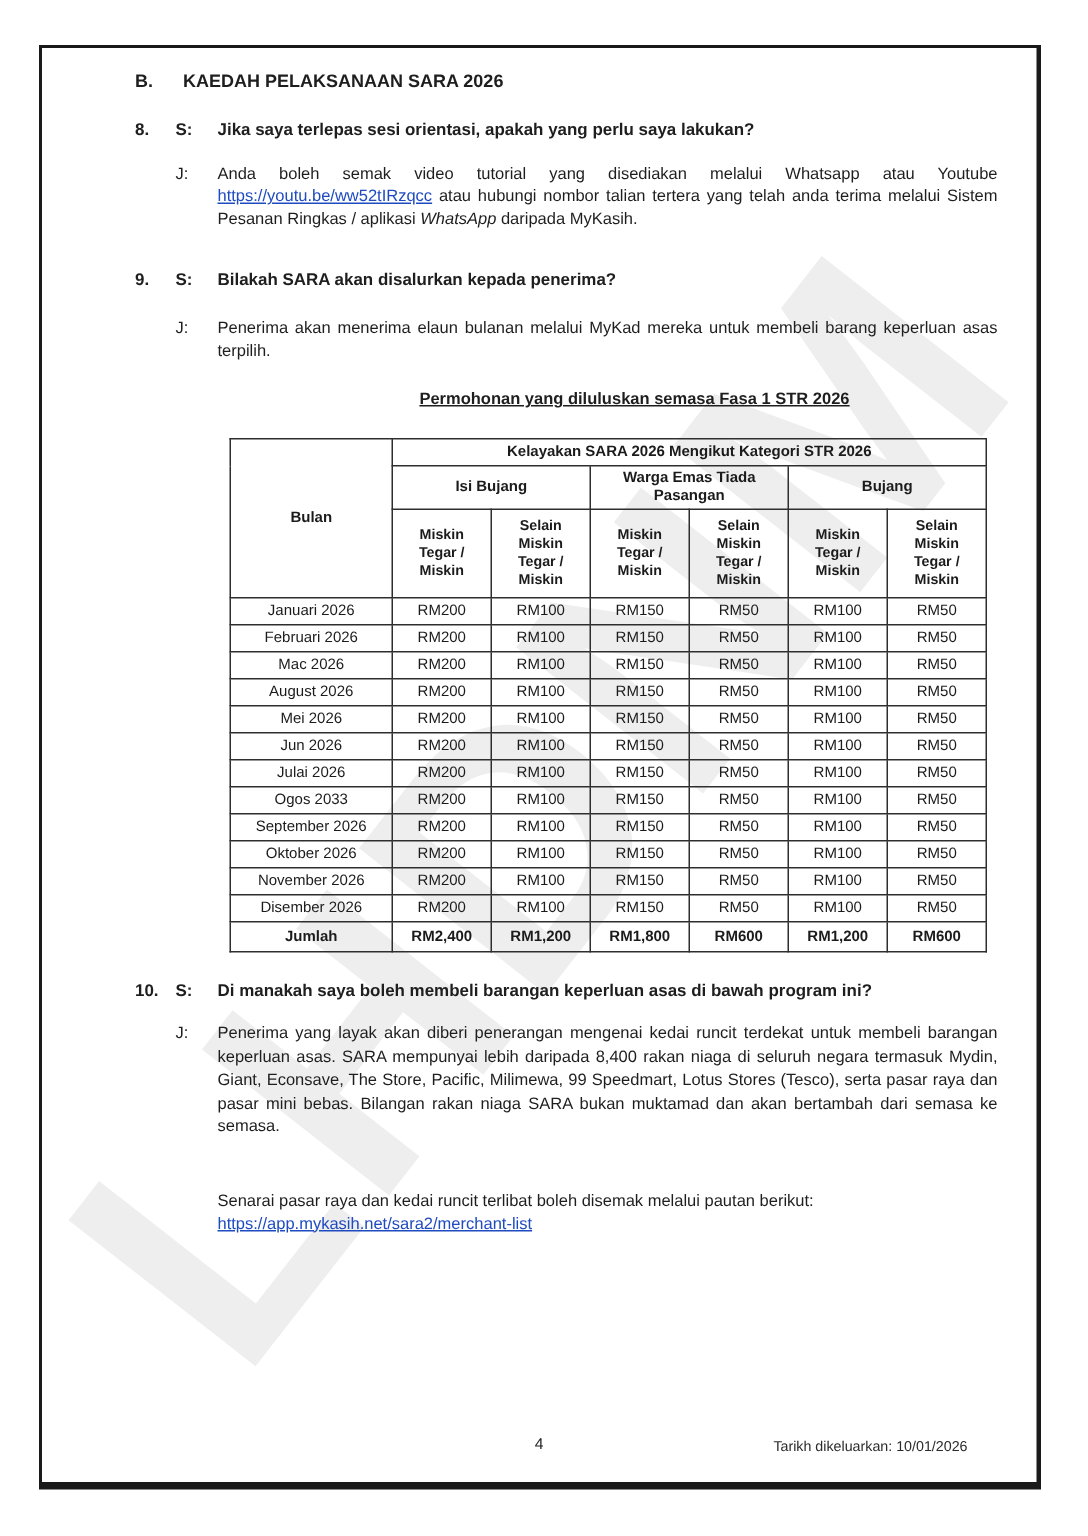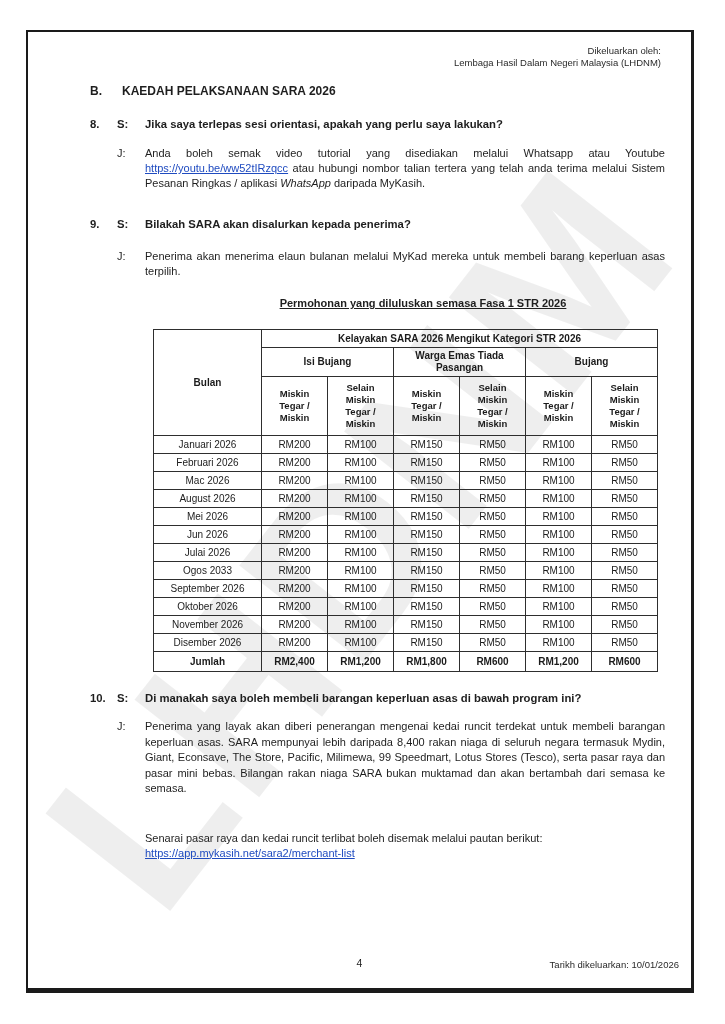--- a/index.html
+++ b/index.html
@@ -66,35 +66,31 @@
   tr.hdr2 th{height:26px;font-size:10px;line-height:12px;padding:1px 4px;}
   tr.hdr3 th{height:56px;font-size:9.5px;line-height:12px;padding:1px 4px;}
   th.bulan{font-size:10px;}
   tr.data td{height:15px;font-size:10px;}
   tr.total td{height:17px;font-weight:bold;font-size:10px;}
   .footer-pageno{
     position:absolute;left:0;right:0;top:925px;text-align:center;
     font-size:10.5px;z-index:1;
   }
   .footer-date{
-    position:absolute;right:12px;top:927px;font-size:9.5px;z-index:1;color:#2a2a2a;
+    position:absolute;right:46px;top:927px;font-size:9.5px;z-index:1;color:#2a2a2a;
   }
   .em{font-style:italic;}
 </style>
 </head>
 <body>
 
 <div class="page">
   <div class="watermark">LHDNM</div>
 
   <div class="content">
-    <div class="issued">
-      <div>Dikeluarkan oleh:</div>
-      <div>Lembaga Hasil Dalam Negeri Malaysia (LHDNM)</div>
-    </div>
 
     <div class="section-heading">
       <span>B.</span>
       <span>KAEDAH PELAKSANAAN SARA 2026</span>
     </div>
 
     <div class="qrow question q8">
       <span>8.</span>
       <span>S:</span>
       <span>Jika saya terlepas sesi orientasi, apakah yang perlu saya lakukan?</span>

